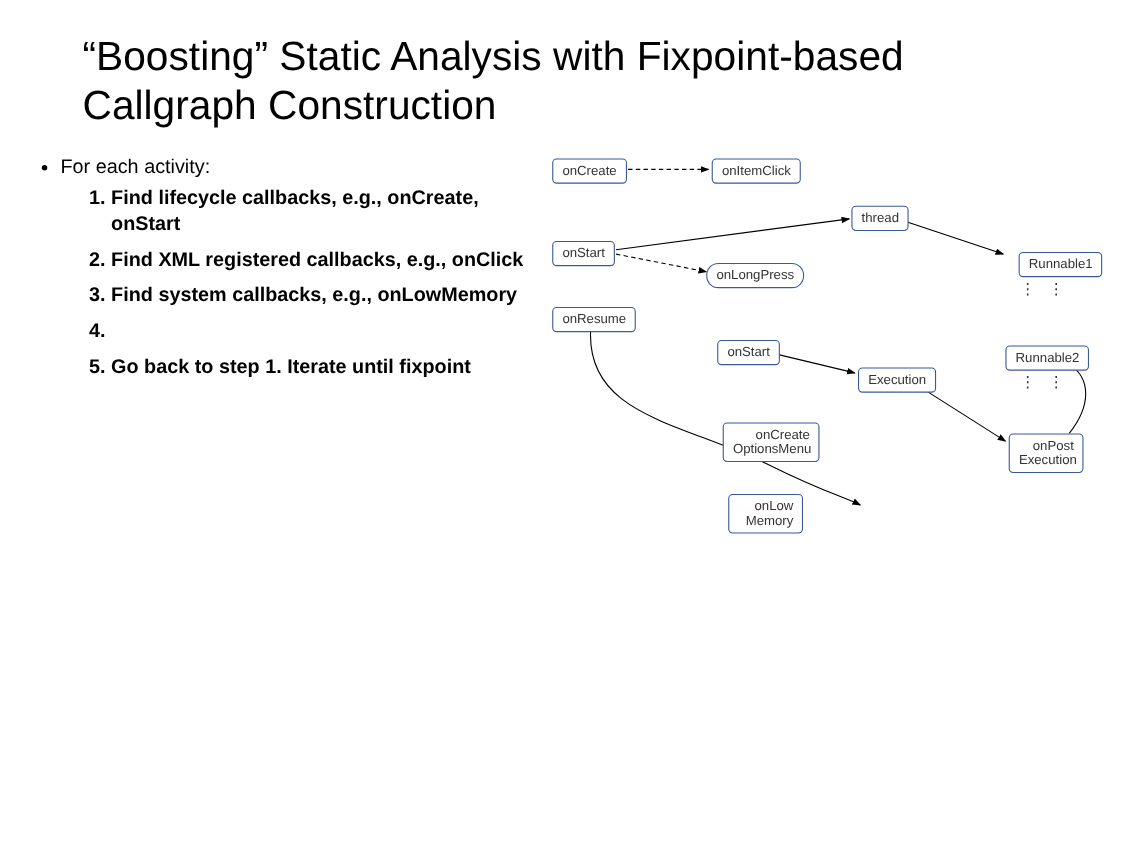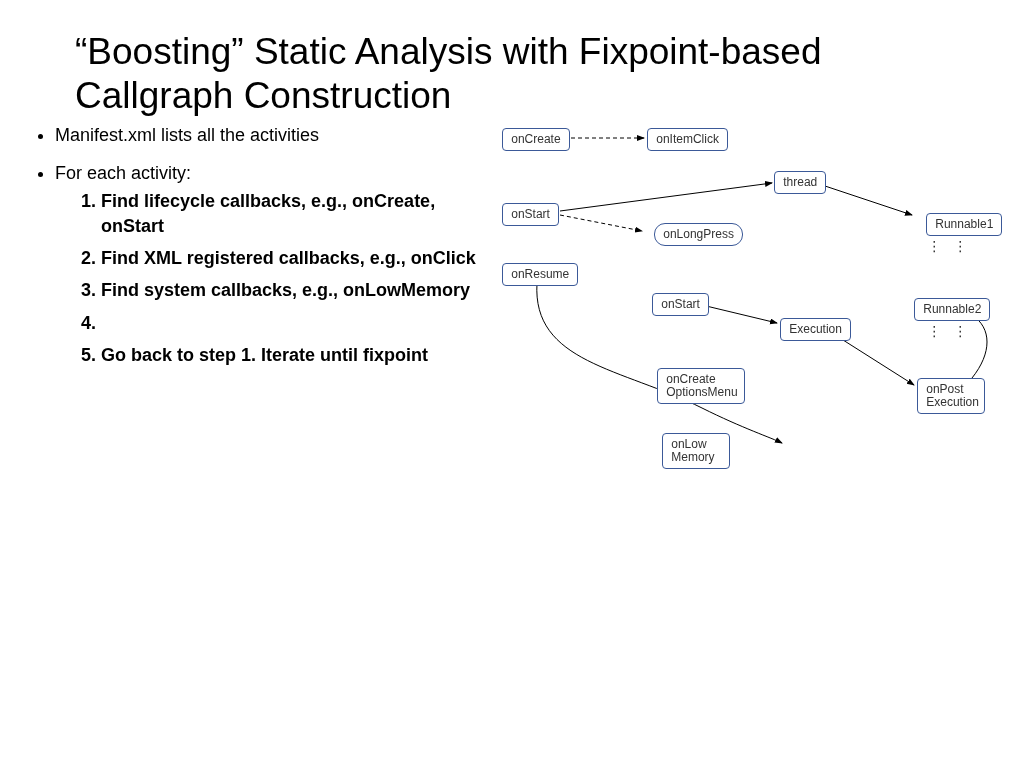--- a/index.html
+++ b/index.html
@@ -8,21 +8,21 @@
     width: 1024px;
     height: 768px;
     font-family: "Segoe UI Light", "Segoe UI", Arial, sans-serif;
     background: #fff;
     color: #000;
     position: relative;
   }
   .slide-title {
     font-size: 37px;
     font-weight: 300;
-    margin: 30px 75px 4px 75px;
+    margin: 30px 75px 20px 75px;
     line-height: 1.2;
   }
   .content {
     display: flex;
     padding: 0 30px;
   }
   .bullets {
     width: 470px;
     font-size: 18px;
     font-weight: 400;
@@ -50,21 +50,21 @@
     height: 430px;
     margin-left: 10px;
   }
   .node {
     position: absolute;
     border: 1px solid #3b5998;
     border-radius: 4px;
     background: #fff;
     font-size: 12px;
     padding: 4px 8px;
-    text-align: left;
+    text-align: right;
     white-space: nowrap;
     line-height: 1.1;
     color: #333;
   }
   .ellipsis {
     position: absolute;
     font-size: 14px;
     color: #333;
     letter-spacing: 4px;
   }
@@ -78,23 +78,20 @@
   }
 </style>
 </head>
 <body>
 
 <div class="slide-title">“Boosting” Static Analysis with Fixpoint-based Callgraph Construction</div>
 
 <div class="content">
 
   <div class="bullets">
-    <ul>
-      <li>Manifest.xml lists all the activities</li>
-    </ul>
     <ul>
       <li>
         <span>For each activity:</span>
         <ol>
           <li>Find lifecycle callbacks, e.g., onCreate, onStart</li>
           <li>Find XML registered callbacks, e.g., onClick</li>
           <li>Find system callbacks, e.g., onLowMemory</li>
           <li>
           </li>
           <li>Go back to step 1. Iterate until fixpoint</li>
@@ -126,21 +123,21 @@
       <path d="M 470 255 C 490 230 490 205 470 192" stroke="#000" stroke-width="1" fill="none" marker-end="url(#arrow)"></path>
 
       <path d="M 35 160 C 30 240 120 245 200 285 C 240 305 270 315 280 320" stroke="#000" stroke-width="1" fill="none" marker-end="url(#arrow)"></path>
     </svg>
 
     <div class="node" style="left:0px; top:5px;">onCreate</div>
     <div class="node" style="left:145px; top:5px;">onItemClick</div>
     <div class="node" style="left:272px; top:48px;">thread</div>
     <div class="node" style="left:0px; top:80px;">onStart</div>
     <div class="node" style="left:412px; top:90px;margin-left:12px;">Runnable1</div>
-    <div class="node" style="left:152px; top:100px;border-radius:11px;">onLongPress</div>
+    <div class="node" style="left:140px; top:100px;border-radius:11px;">onLongPress</div>
     <div class="node" style="left:0px; top:140px;">onResume</div>
     <div class="node" style="left:150px; top:170px;">onStart</div>
     <div class="node" style="left:278px; top:195px;">Execution</div>
     <div class="node" style="left:412px; top:175px;">Runnable2</div>
     <div class="node" style="left:155px; top:245px; white-space:normal; width:70px;">onCreate<br>OptionsMenu</div>
     <div class="node" style="left:415px; top:255px; white-space:normal; width:50px;">onPost<br>Execution</div>
     <div class="node" style="left:160px; top:310px; white-space:normal; width:50px;">onLow<br>Memory</div>
 
     <div class="ellipsis" style="left:425px; top:115px;">⋮ ⋮</div>
     <div class="ellipsis" style="left:425px; top:200px;">⋮ ⋮</div>

